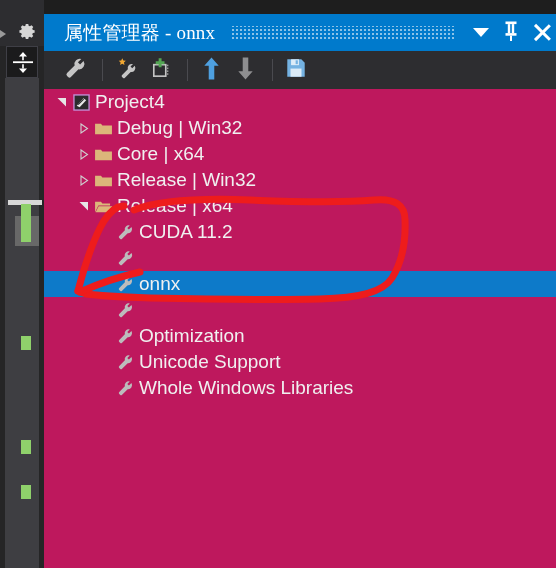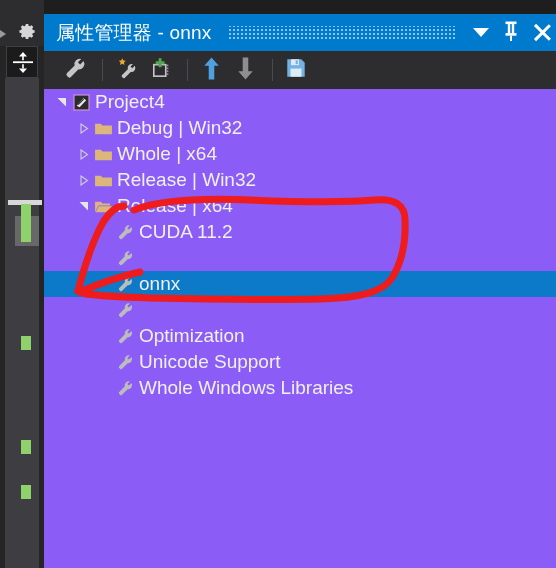--- a/index.html
+++ b/index.html
@@ -35,21 +35,21 @@
 
   
   .panel { position: absolute; left: 44px; top: 14px; width: 512px; height: 554px; background: #252526; }
 
   .titlebar {
     position: absolute; left: 0; top: 0; width: 512px; height: 37px;
     background: #007acc; display: flex; align-items: center;
   }
   .title-text {
     color: #ffffff; font-size: 19px; white-space: nowrap;
-    margin-left: 12px; letter-spacing: 0.2px;
+    margin-left: 20px; letter-spacing: 0.2px; font-family: Liberation Serif, serif;
   }
   .drag-dots {
     flex: 1; height: 13px; margin: 0 10px 0 16px;
     background-image:
       radial-gradient(circle, rgba(255,255,255,0.55) 0.8px, transparent 1px);
     background-size: 4px 4px;
     background-position: 0 2px;
   }
   .tb-btn { width: 30px; height: 37px; display: flex; align-items: center; justify-content: center; flex: none; }
   .chev { width: 0; height: 0; border-left: 8px solid transparent; border-right: 8px solid transparent; border-top: 9px solid #ffffff; }
@@ -60,21 +60,21 @@
   .close-x::before { transform: rotate(45deg); }
   .close-x::after  { transform: rotate(-45deg); }
 
   .toolbar {
     position: absolute; left: 0; top: 37px; width: 512px; height: 38px;
     background: #2d2d30; display: flex; align-items: center; padding-left: 16px;
   }
   .tbi { width: 30px; height: 30px; display: flex; align-items: center; justify-content: center; margin-right: 4px; }
   .sep { width: 1px; height: 22px; background: #4a4a4f; margin: 0 8px; }
 
-  .tree { position: absolute; left: 0; top: 75px; width: 512px; height: 479px; background: #8b5cf6; overflow: hidden; }
+  .tree { position: absolute; left: 0; top: 75px; width: 512px; height: 479px; background: #be185d; overflow: hidden; }
   .row {
     position: relative; height: 26px; display: flex; align-items: center;
     color: #f0f0f0; font-size: 19px; white-space: nowrap;
   }
   .row.selected { background: #0d7ac9; }
   .ind { flex: none; }
   .arrow-wrap { width: 16px; height: 26px; display: flex; align-items: center; justify-content: center; flex: none; }
   .tri-out { width: 9px; height: 11px; }
   .tri-fill { width: 10px; height: 10px; }
   .icon-wrap { width: 22px; height: 26px; display: flex; align-items: center; justify-content: center; flex: none; }
@@ -257,21 +257,21 @@
           <span class="arrow-wrap">
             <svg class="tri-out" viewBox="0 0 9 11">
               <path d="M1 1 L7.5 5.5 L1 10 Z" fill="none" stroke="#d0d0d0" stroke-width="1.1"></path>
             </svg>
           </span>
           <span class="icon-wrap">
             <svg viewBox="0 0 20 16" width="19" height="15">
               <path d="M1 3h6.3l1.5 1.9H19V14H1z" fill="#dcb67a"></path>
             </svg>
           </span>
-          <span class="label">Whole | x64</span>
+          <span class="label">Core | x64</span>
         </div>
         <div class="row">
           <span class="ind" style="width: 32px;"></span>
           <span class="arrow-wrap">
             <svg class="tri-out" viewBox="0 0 9 11">
               <path d="M1 1 L7.5 5.5 L1 10 Z" fill="none" stroke="#d0d0d0" stroke-width="1.1"></path>
             </svg>
           </span>
           <span class="icon-wrap">
             <svg viewBox="0 0 20 16" width="19" height="15">

